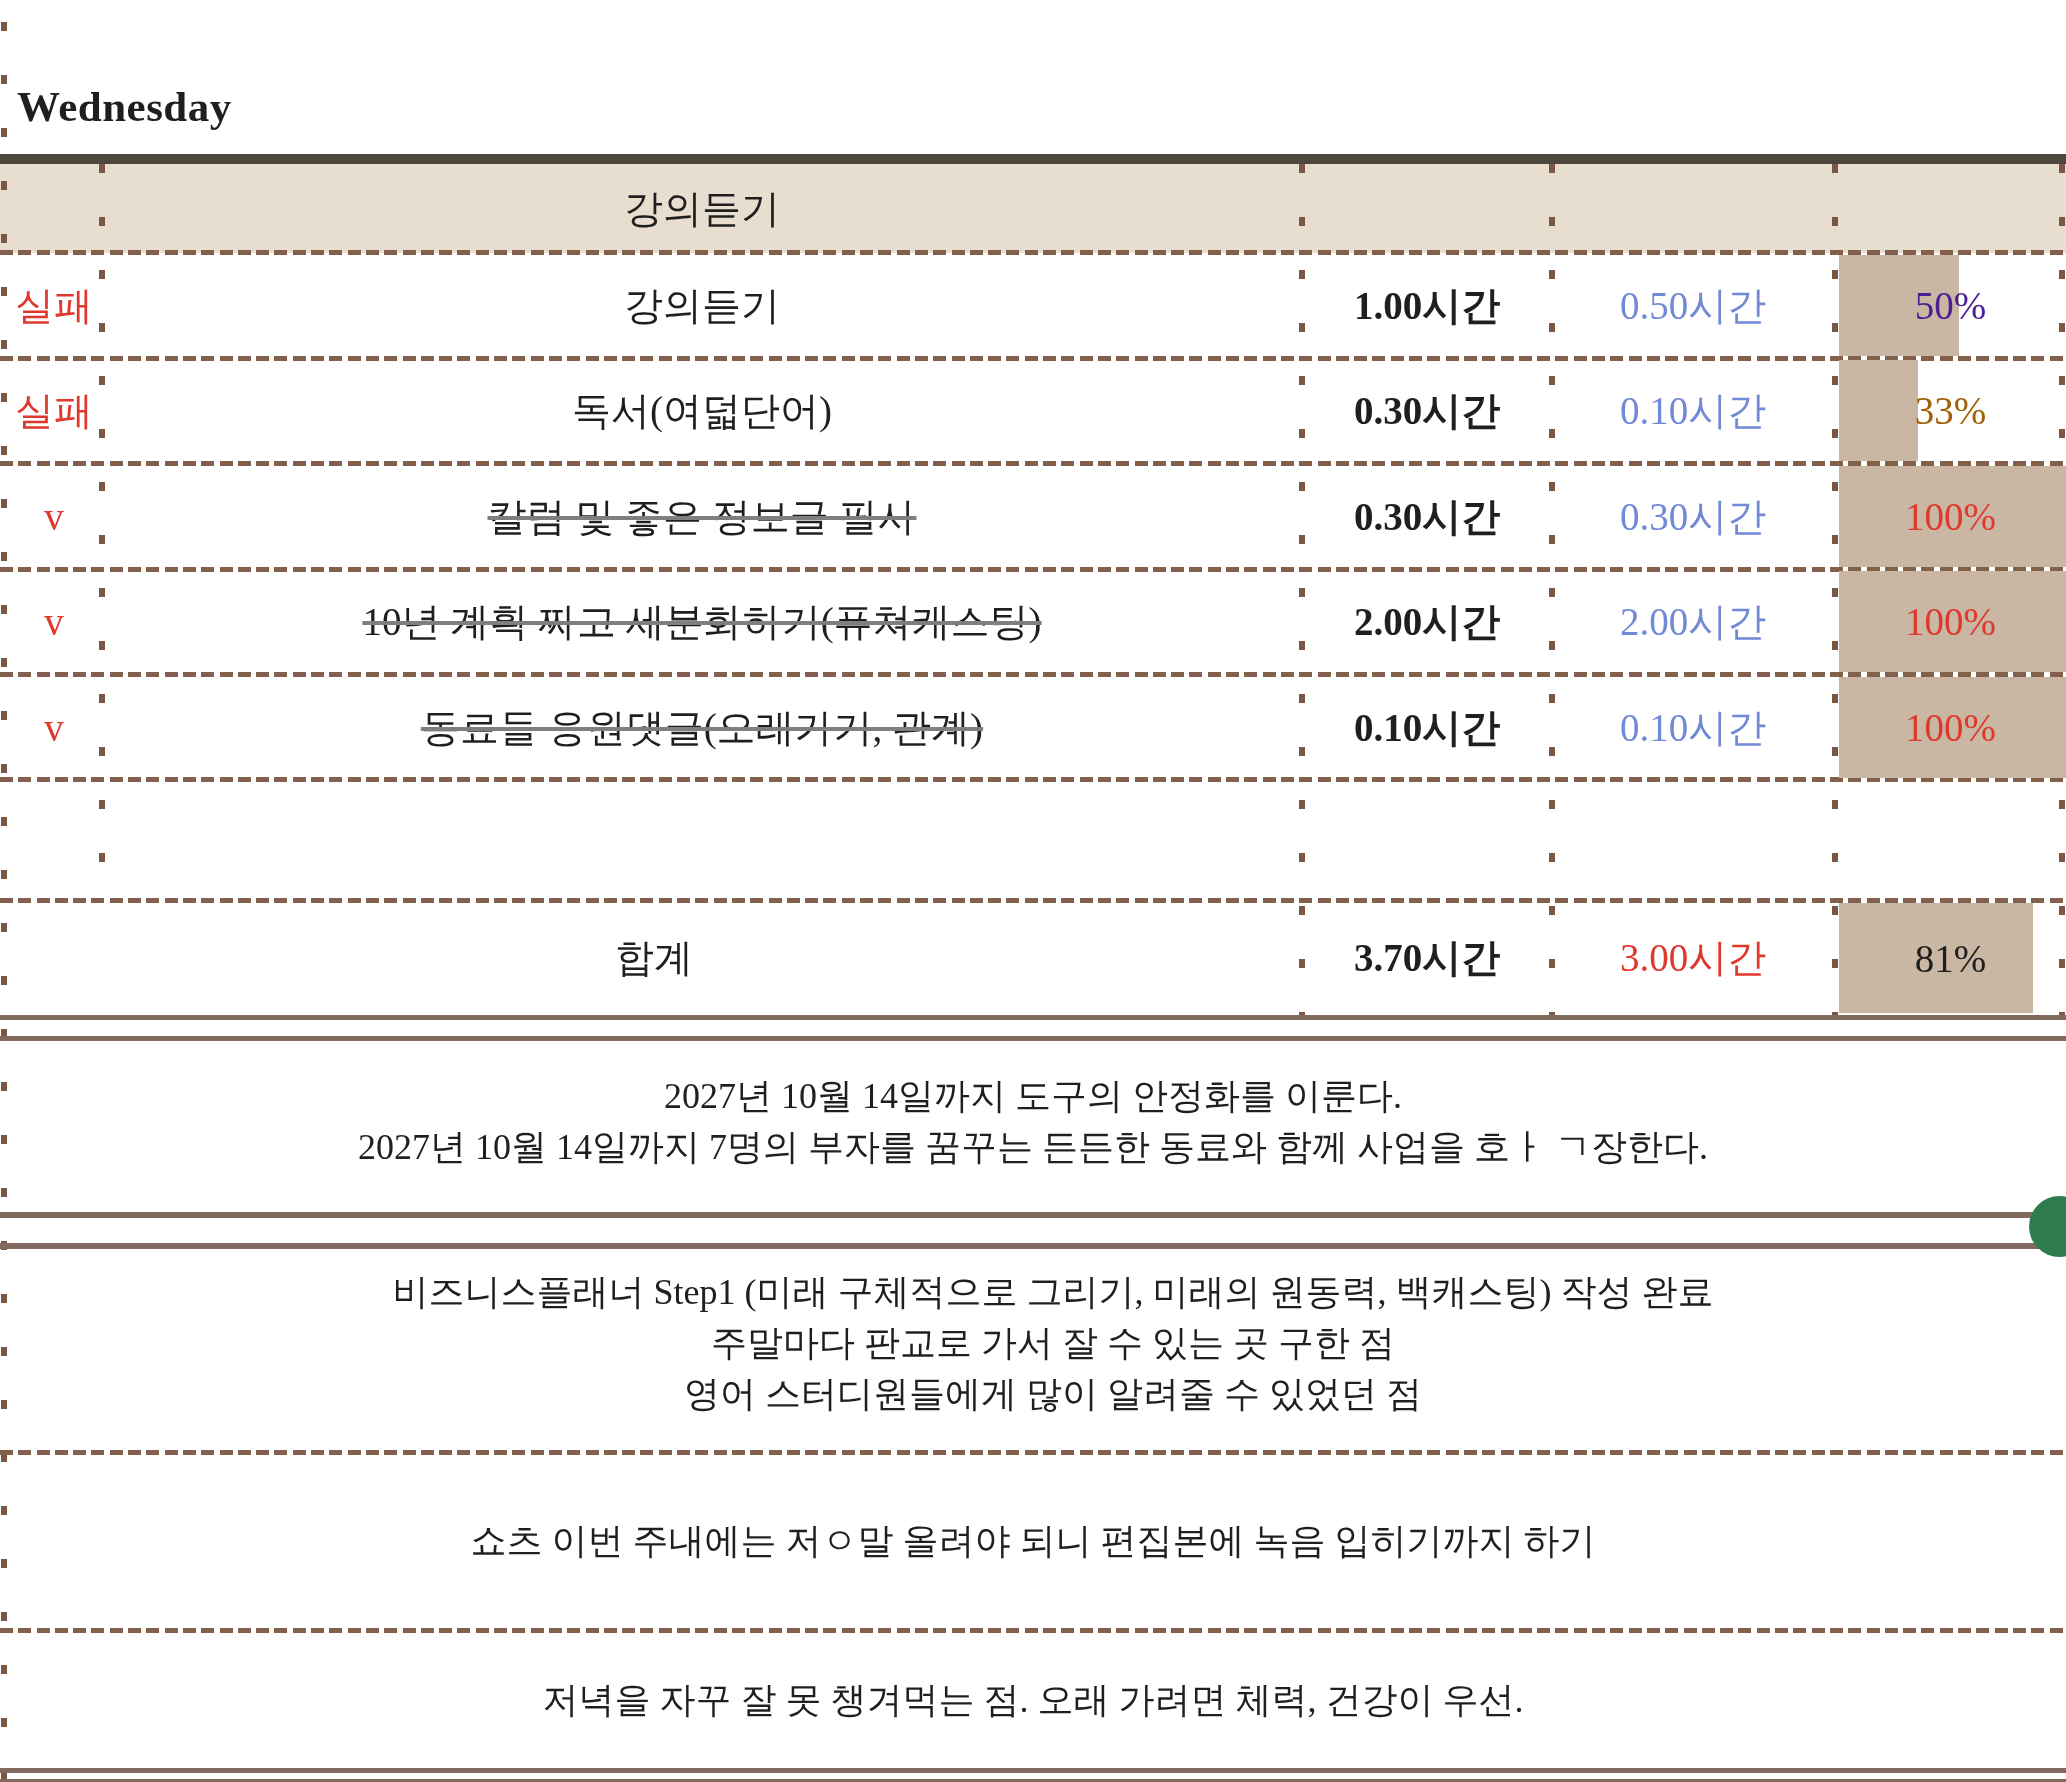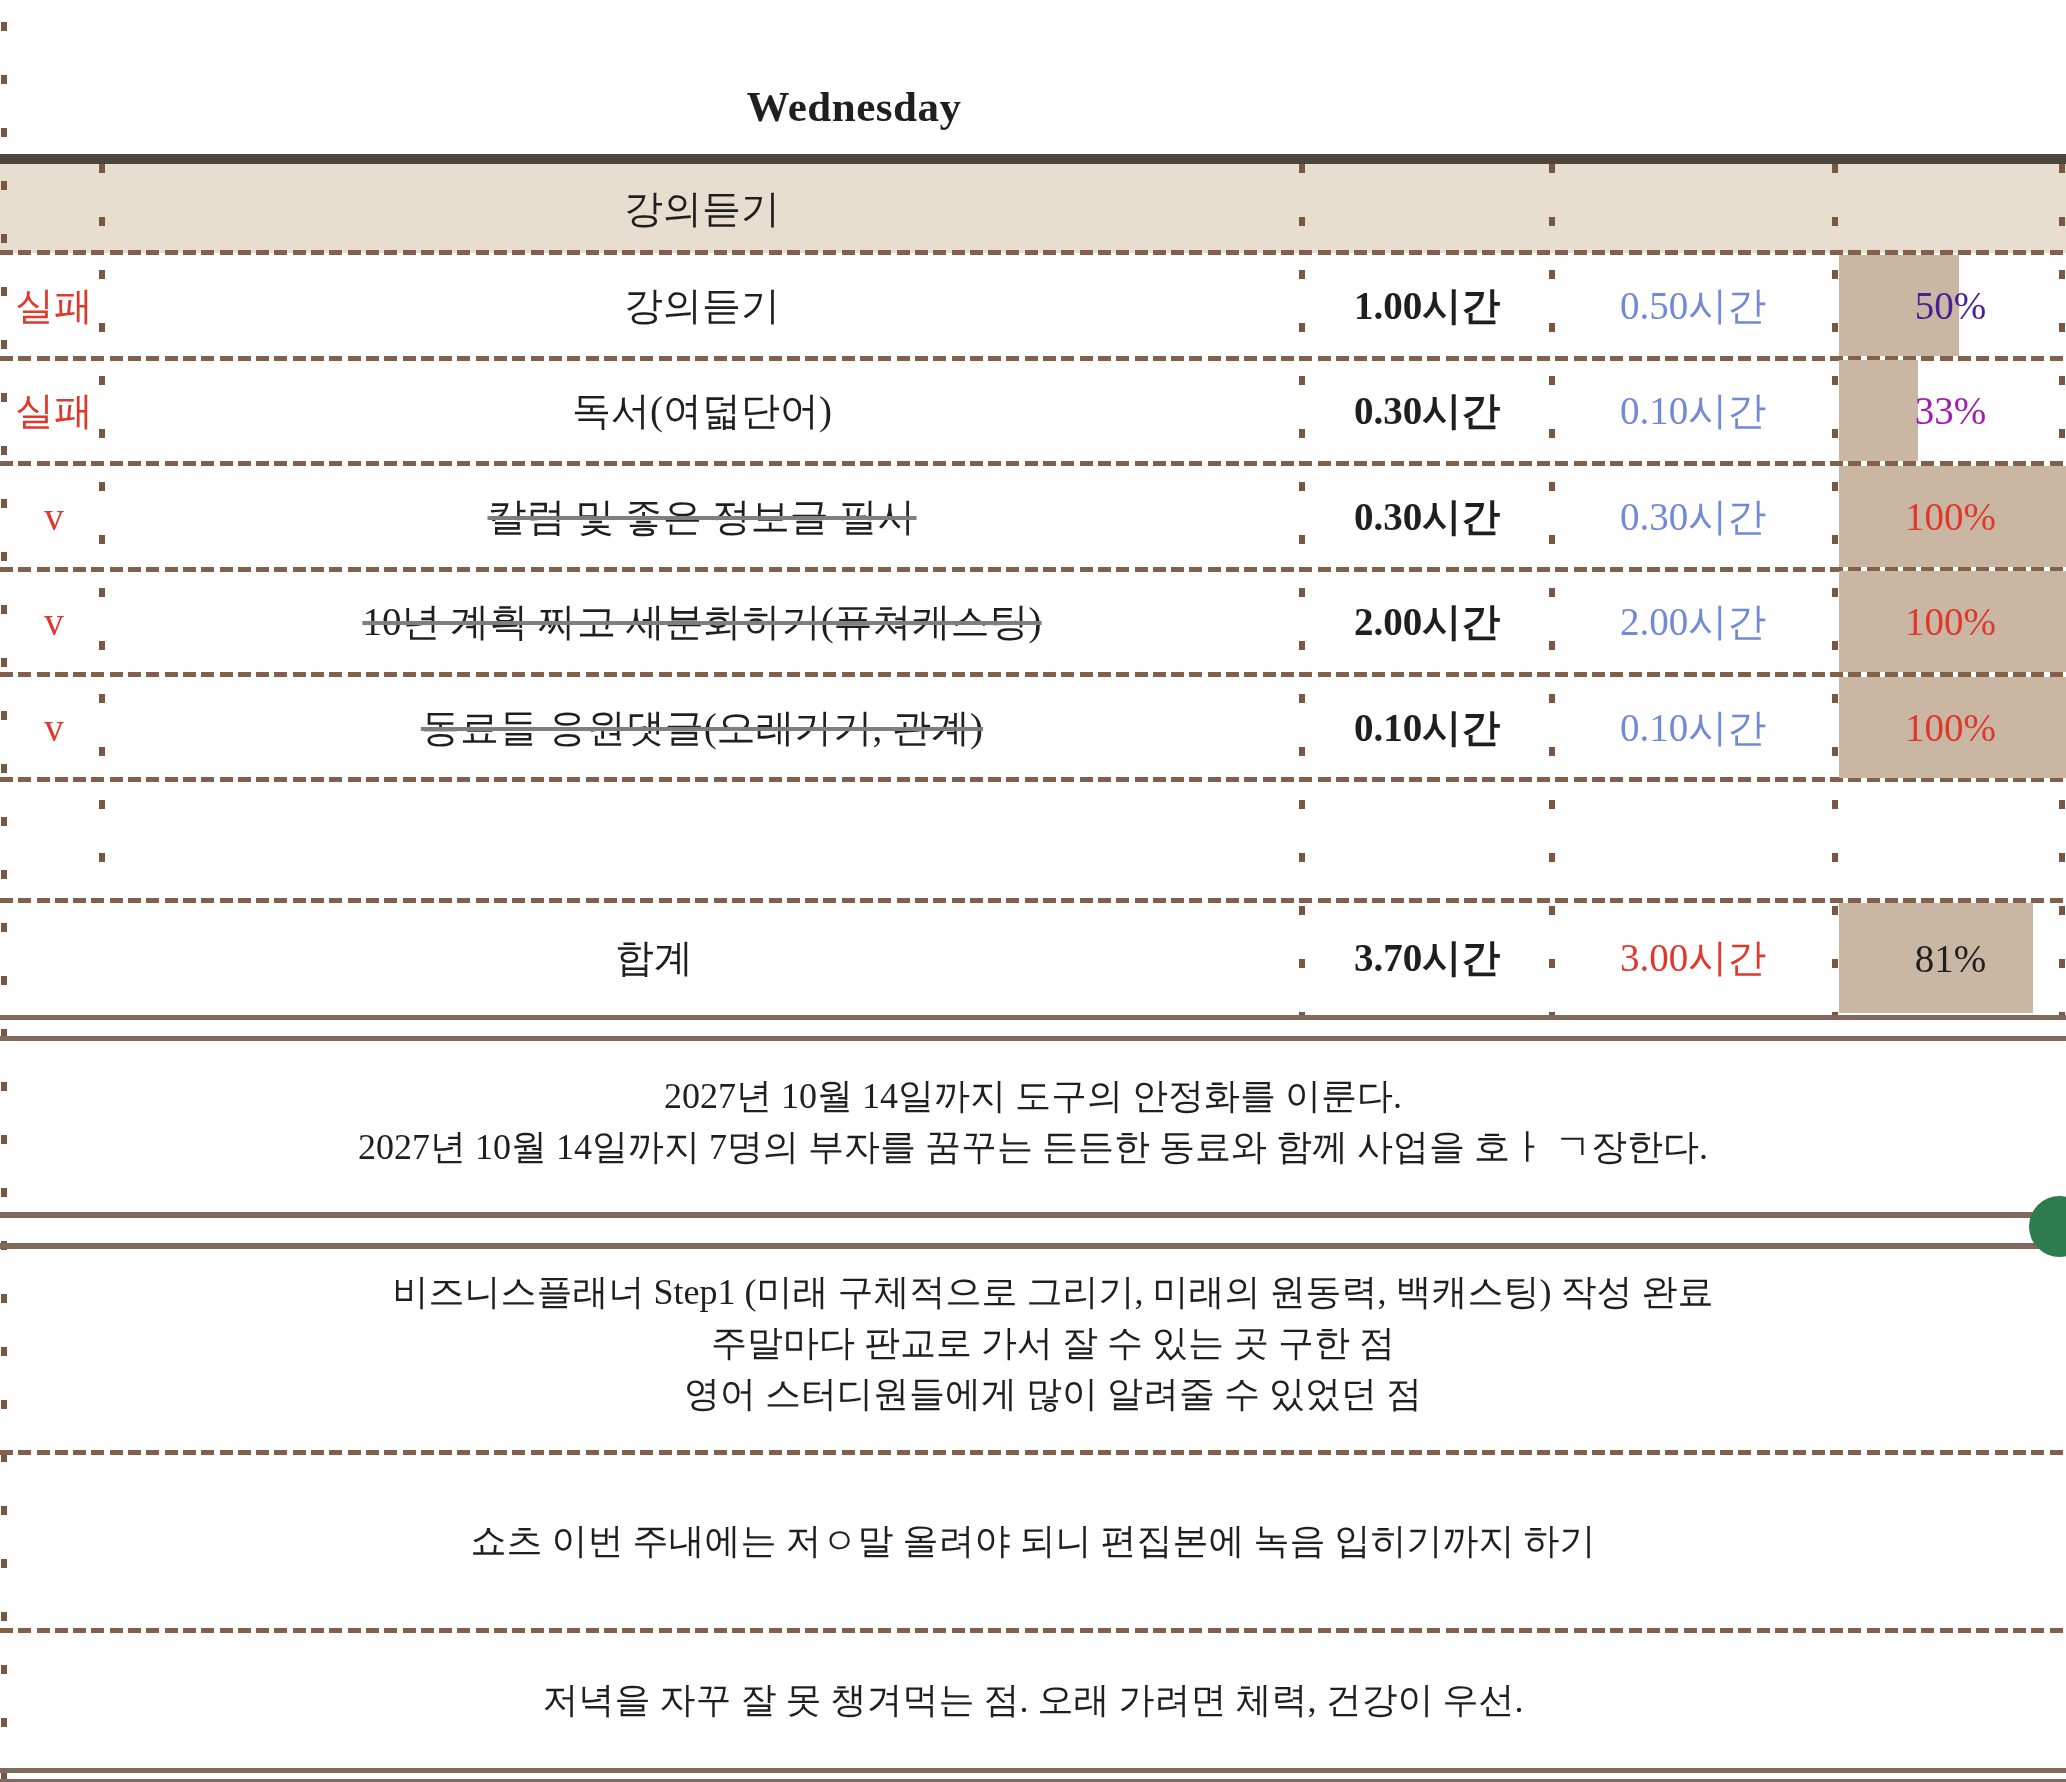--- a/index.html
+++ b/index.html
@@ -2,21 +2,21 @@
 <html style="--black: #1f1f1f; --red: #df382c; --blue: #7289d6; --page_bg: #ffffff; --top_bar: #4d463d; --header_bg: #e7decf; --bar_fill: #c9b7a4; --dash_brown: #83604b; --dot_brown: #7a5743; --double_line: #82695e; --strike_gray: #7f7f7f; --green_circle: #2e7b4d;font-size:8.6px"><head>
 <meta charset="utf-8">
 <style>
   html,body{margin:0;padding:0;}
   body{
     width:2066px;height:1782px;position:relative;overflow:hidden;
     background:var(--page_bg,#fff);
     font-family:"Liberation Serif","DejaVu Serif",serif;
     color:var(--black,#1f1f1f);
   }
-  .title{position:absolute;top:82px;left:0;width:1708px;text-align:center;
+  .title{position:absolute;top:82px;left:17px;width:1708px;text-align:left;
     font-size:43px;font-weight:bold;letter-spacing:0.5px;z-index:2;}
   .topbar{position:absolute;left:0;top:154px;width:2066px;height:9.7px;background:var(--top_bar);z-index:1;}
   .header-bg{position:absolute;left:0;top:164px;width:2066px;height:89px;background:var(--header_bg);z-index:0;}
   
   .hd{position:absolute;left:0;width:2066px;height:4.8px;z-index:1;
     background:repeating-linear-gradient(90deg,var(--dash_brown) 0 13px,transparent 13px 18.3px);}
   .hd1{top:250px}.hd2{top:356px}.hd3{top:461px}.hd4{top:567px}
   .hd5{top:672px}.hd6{top:777px}.hd7{top:898px}
   .hd8{top:1450px}.hd9{top:1628px}
   
@@ -124,21 +124,21 @@
 <div class="cell col-plan r-0" style="color: rgb(31, 31, 31);">1.00시간</div>
 <div class="cell col-actual r-0" style="color: rgb(114, 137, 214);">0.50시간</div>
 <div class="cell col-pct r-0" style="color: #4c1d95;">50%</div>
 
 <div class="cell col-status r-1" style="color: rgb(223, 56, 44);">실패</div>
 <div class="cell col-task r-1">
     <span>독서(여덟단어)</span>
   </div>
 <div class="cell col-plan r-1" style="color: rgb(31, 31, 31);">0.30시간</div>
 <div class="cell col-actual r-1" style="color: rgb(114, 137, 214);">0.10시간</div>
-<div class="cell col-pct r-1" style="color: #a21caf;">33%</div>
+<div class="cell col-pct r-1" style="color: #a16207;">33%</div>
 
 <div class="cell col-status r-2" style="color: rgb(223, 56, 44);">v</div>
 <div class="cell col-task r-2">
     <span class="strike">칼럼 및 좋은 정보글 필사</span>
   </div>
 <div class="cell col-plan r-2" style="color: rgb(31, 31, 31);">0.30시간</div>
 <div class="cell col-actual r-2" style="color: rgb(114, 137, 214);">0.30시간</div>
 <div class="cell col-pct r-2" style="color: rgb(223, 56, 44);">100%</div>
 
 <div class="cell col-status r-3" style="color: rgb(223, 56, 44);">v</div>

